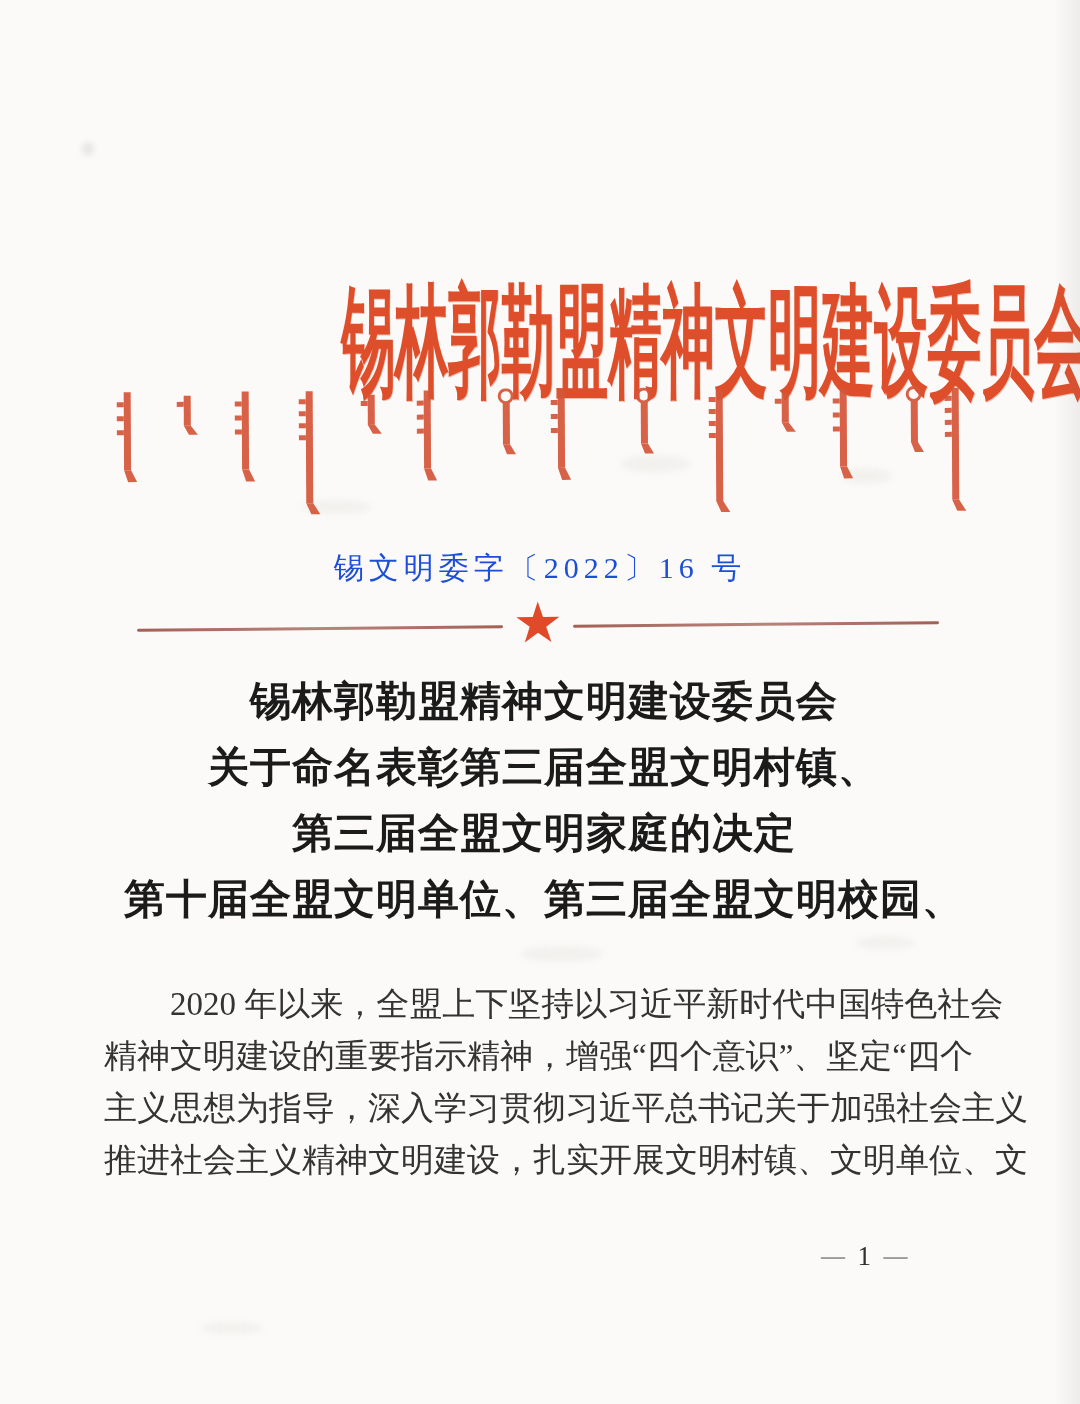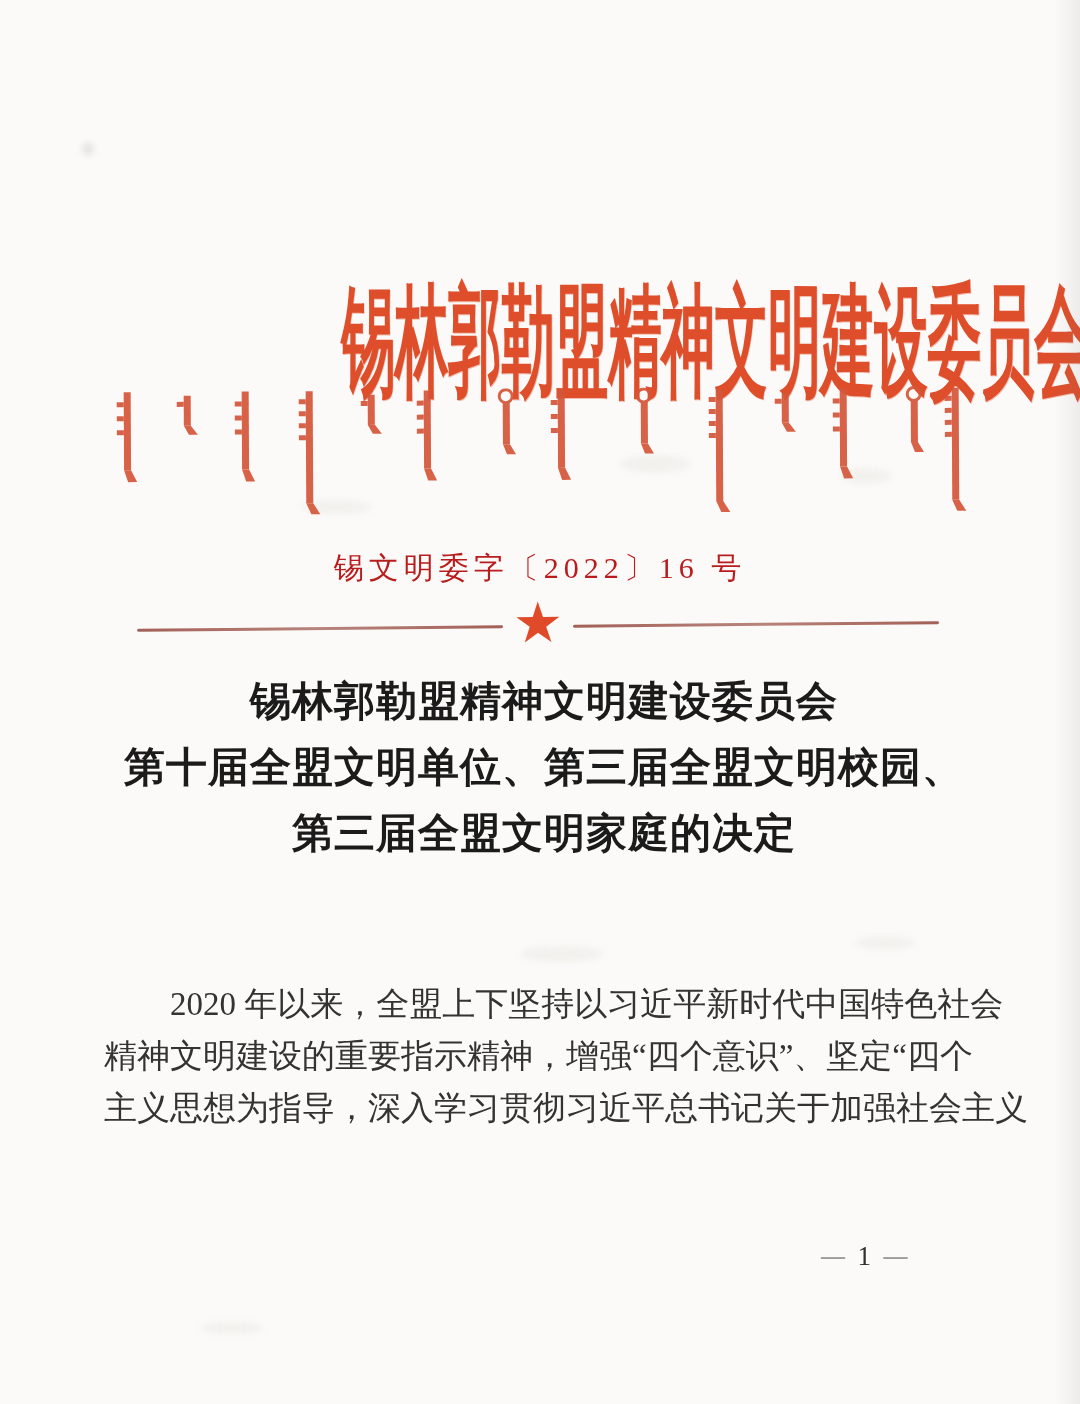--- a/index.html
+++ b/index.html
@@ -53,21 +53,21 @@
     transform: translateX(-50%) rotate(-0.3deg);
     color: var(--mongolian-red);
     opacity: 0.92;
   }
   .doc-number {
     position: absolute;
     top: 548px; left: 0; right: 0;
     text-align: center;
     font-size: 30px;
     letter-spacing: 5px;
-    color: #b91c1c;
+    color: #1d4ed8;
   }
   .rule-row {
     position: absolute;
     top: 596px; left: 137px;
     width: 802px; height: 60px;
     display: flex;
     align-items: center;
     transform: rotate(-0.55deg);
   }
   .rule-seg {
@@ -199,27 +199,29 @@
   <div class="doc-number">锡文明委字〔2022〕16 号</div>
 
   <div class="rule-row">
     <span class="rule-seg"></span>
     <span class="star">★</span>
     <span class="rule-seg"></span>
   </div>
 
   <div class="title-block">
     <div class="title-line">锡林郭勒盟精神文明建设委员会</div>
+    <div class="title-line">关于命名表彰第三届全盟文明村镇、</div>
+    <div class="title-line">第三届全盟文明家庭的决定</div>
     <div class="title-line">第十届全盟文明单位、第三届全盟文明校园、</div>
-    <div class="title-line">第三届全盟文明家庭的决定</div>
   </div>
 
   <div class="body-block">
     <div class="body-line indent">2020 年以来，全盟上下坚持以习近平新时代中国特色社会</div>
     <div class="body-line">精神文明建设的重要指示精神，增强“四个意识”、坚定“四个</div>
     <div class="body-line">主义思想为指导，深入学习贯彻习近平总书记关于加强社会主义</div>
+    <div class="body-line">推进社会主义精神文明建设，扎实开展文明村镇、文明单位、文</div>
   </div>
 
   <div class="page-number">
     <span class="dash">—</span><span>1</span><span class="dash">—</span>
   </div>
 
 </div>
 
 </body></html>

